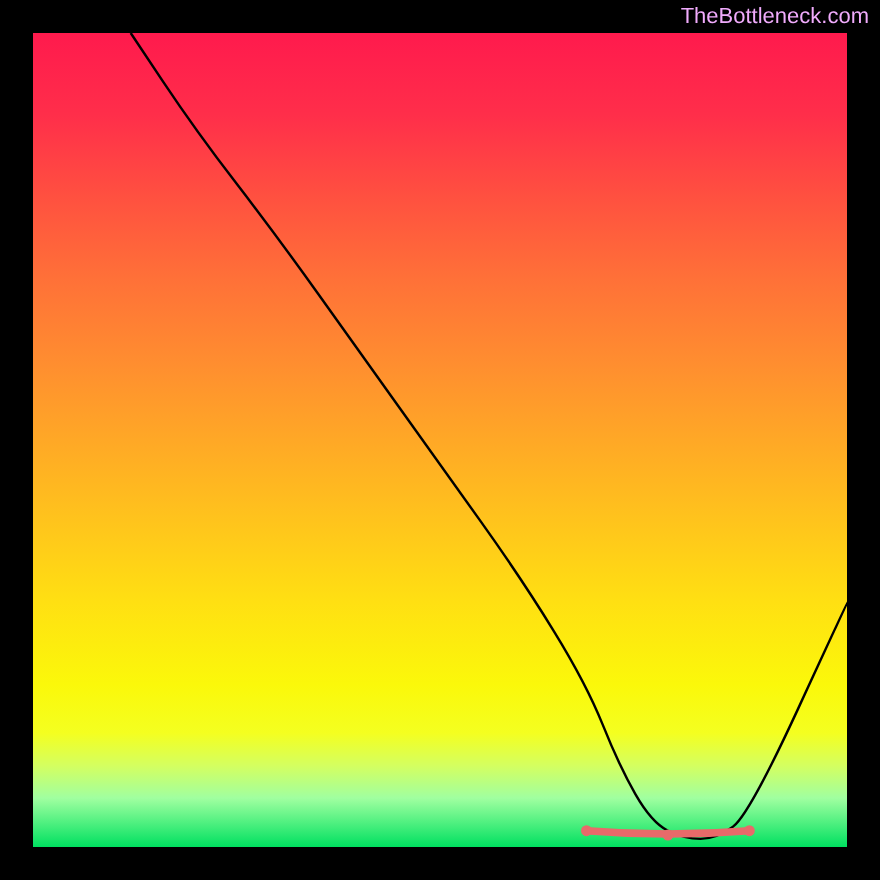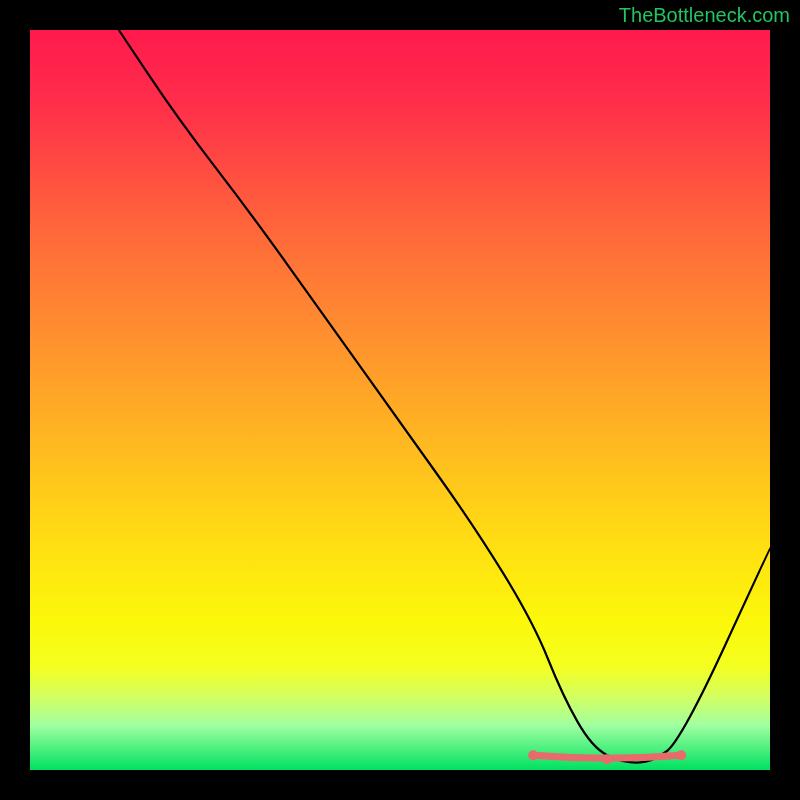--- a/index.html
+++ b/index.html
@@ -9,21 +9,21 @@
     height: 800px;
     background: #000;
     font-family: Arial, Helvetica, sans-serif;
     position: relative;
     overflow: hidden;
   }
   .watermark {
     position: absolute;
     top: 4px;
     right: 10px;
-    color: #22c55e;
+    color: #f0abfc;
     font-size: 20px;
     font-weight: 500;
     z-index: 10;
   }
   .plot-area {
     position: absolute;
     left: 30px;
     top: 30px;
     width: 740px;
     height: 740px;

